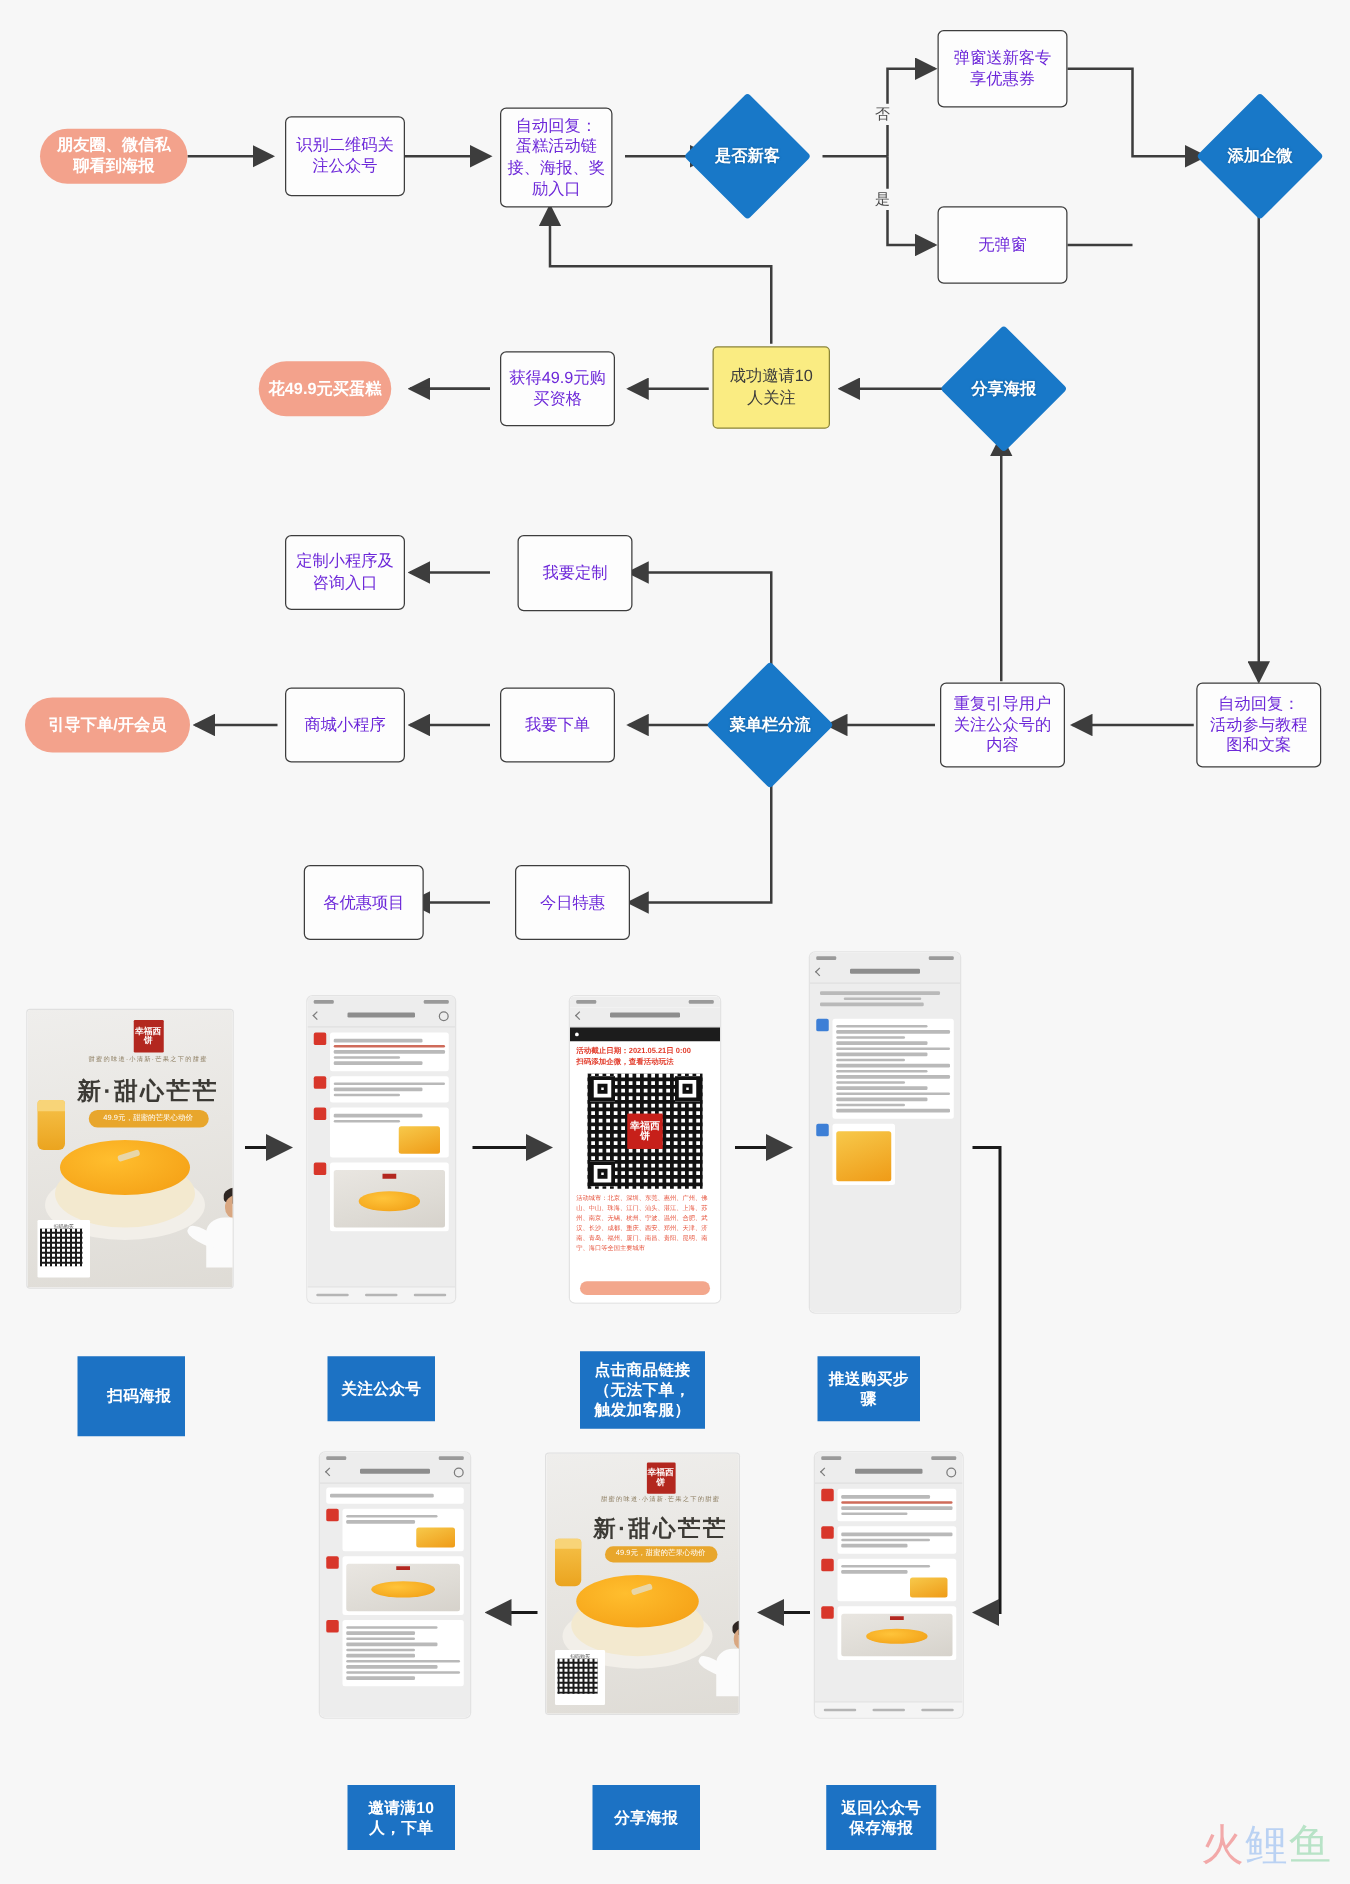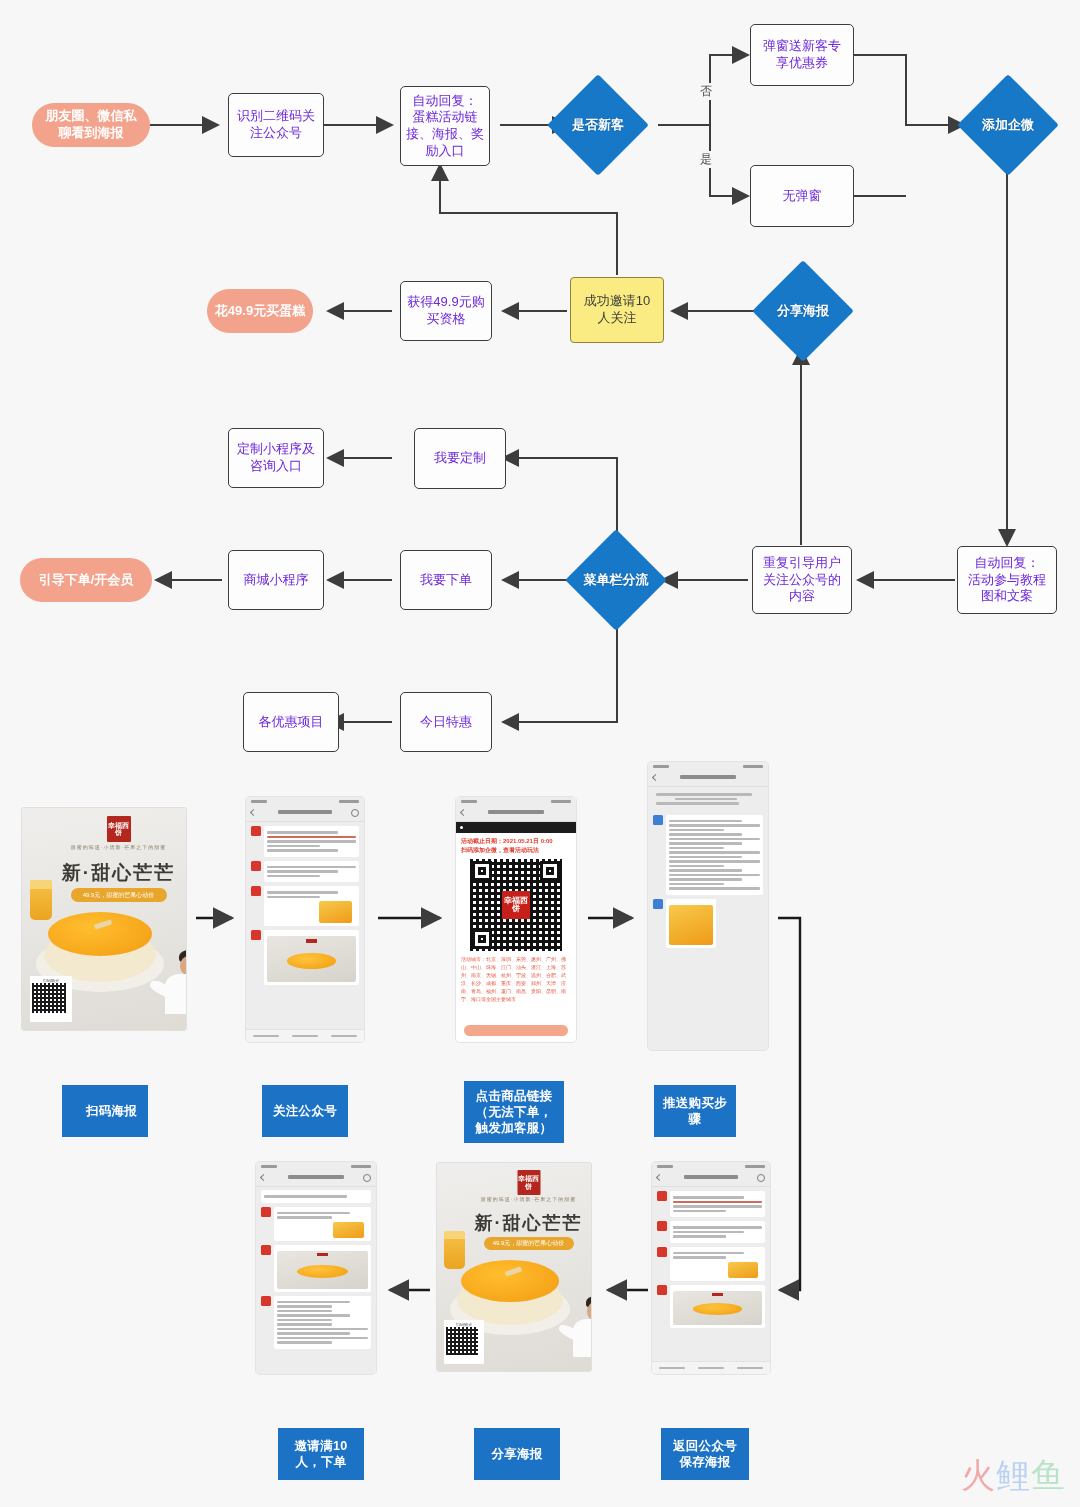--- a/index.html
+++ b/index.html
@@ -269,21 +269,21 @@
   <div class="node rect" style="left:752px;top:546px;width:100px;height:68px;">重复引导用户
 关注公众号的
 内容</div>
 
   <div class="node rect" style="left:957px;top:546px;width:100px;height:68px;">自动回复：
 活动参与教程
 图和文案</div>
 
   <div class="node rect" style="left:243px;top:692px;width:96px;height:60px;">各优惠项目</div>
 
-  <div class="node rect" style="left:400px;top:692px;width:92px;height:60px;font-family:Liberation Serif, serif;">今日特惠</div>
+  <div class="node rect" style="left:412px;top:692px;width:92px;height:60px;font-family:Liberation Serif, serif;">今日特惠</div>
 
   <div class="shot poster" style="left:22px;top:808px;width:164px;height:222px;">
     <div class="poster-art">
       <div class="brandseal" style="top:8px;width:22px;height:22px;">幸福西饼</div>
       <div class="tagline" style="top:36px;">甜蜜的味道·小清新·芒果之下的甜蜜</div>
       <div class="bigtitle" style="top:52px;font-size:19px;letter-spacing:2px;">新·甜心芒芒</div>
       <div class="subbar" style="top:80px;width:96px;height:14px;font-size:6px;line-height:14px;">49.9元，甜蜜的芒果心动价</div>
       <div class="juice" style="left:8px;top:72px;width:22px;height:40px;"></div>
       <div class="plate" style="left:14px;top:128px;width:128px;height:56px;"></div>
       <div class="cakebase" style="left:22px;top:120px;width:112px;height:54px;"></div>
@@ -404,21 +404,21 @@
       </div>
       <div class="msg">
         <span class="ava blue"></span>
         <span class="bub" style="flex:0 0 44px;">
           <i class="thumb" style="display:block;height:40px;"></i>
         </span>
       </div>
     </div>
   </div>
 
-  <div class="bluelabel" style="left:62px;top:1085px;width:86px;height:52px;padding-left:13px;">扫码海报</div>
+  <div class="bluelabel" style="left:62px;top:1085px;width:86px;height:64px;padding-left:13px;">扫码海报</div>
   <div class="bluelabel" style="left:262px;top:1085px;width:86px;height:52px;">关注公众号</div>
   <div class="bluelabel" style="left:464px;top:1081px;width:100px;height:62px;">点击商品链接
 （无法下单，
 触发加客服）</div>
   <div class="bluelabel" style="left:654px;top:1085px;width:82px;height:52px;">推送购买步
 骤</div>
 
   <div class="shot phone" style="left:256px;top:1162px;width:120px;height:212px;">
     <div class="pbody">
       <div class="pstatus"></div>

